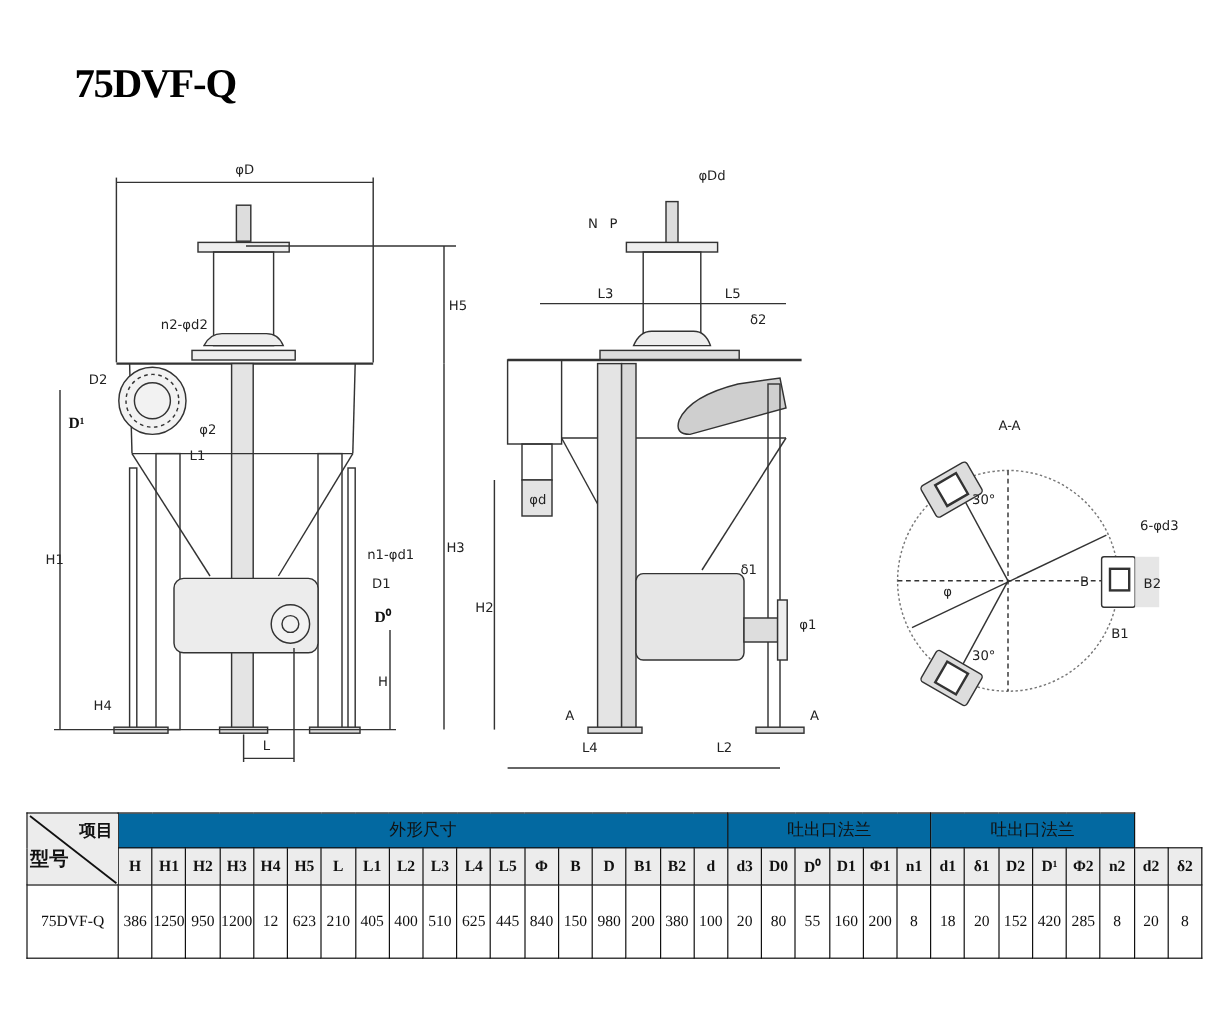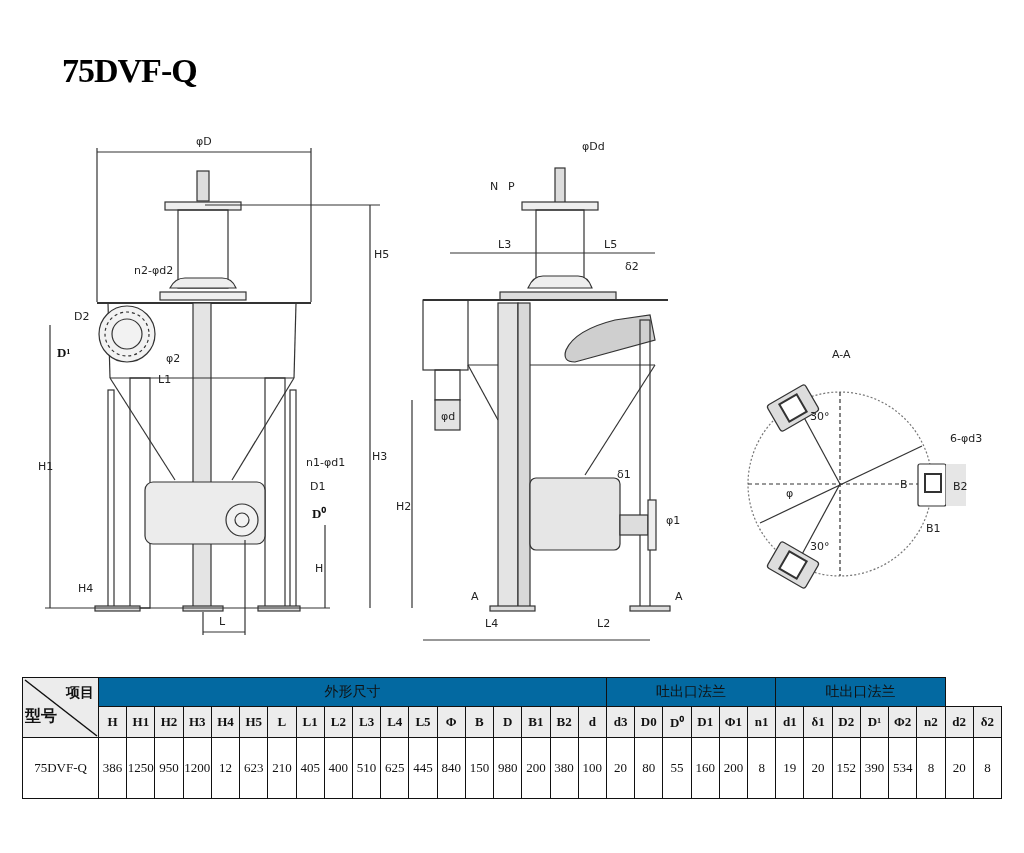--- a/index.html
+++ b/index.html
@@ -220,23 +220,23 @@
         <td>980</td>
         <td>200</td>
         <td>380</td>
         <td>100</td>
         <td>20</td>
         <td>80</td>
         <td>55</td>
         <td>160</td>
         <td>200</td>
         <td>8</td>
-        <td>19</td>
+        <td>18</td>
         <td>20</td>
         <td>152</td>
-        <td>390</td>
-        <td>534</td>
+        <td>420</td>
+        <td>285</td>
         <td>8</td>
         <td>20</td>
         <td>8</td>
       </tr>
 </tbody>
   </table>
 
 </body></html>

